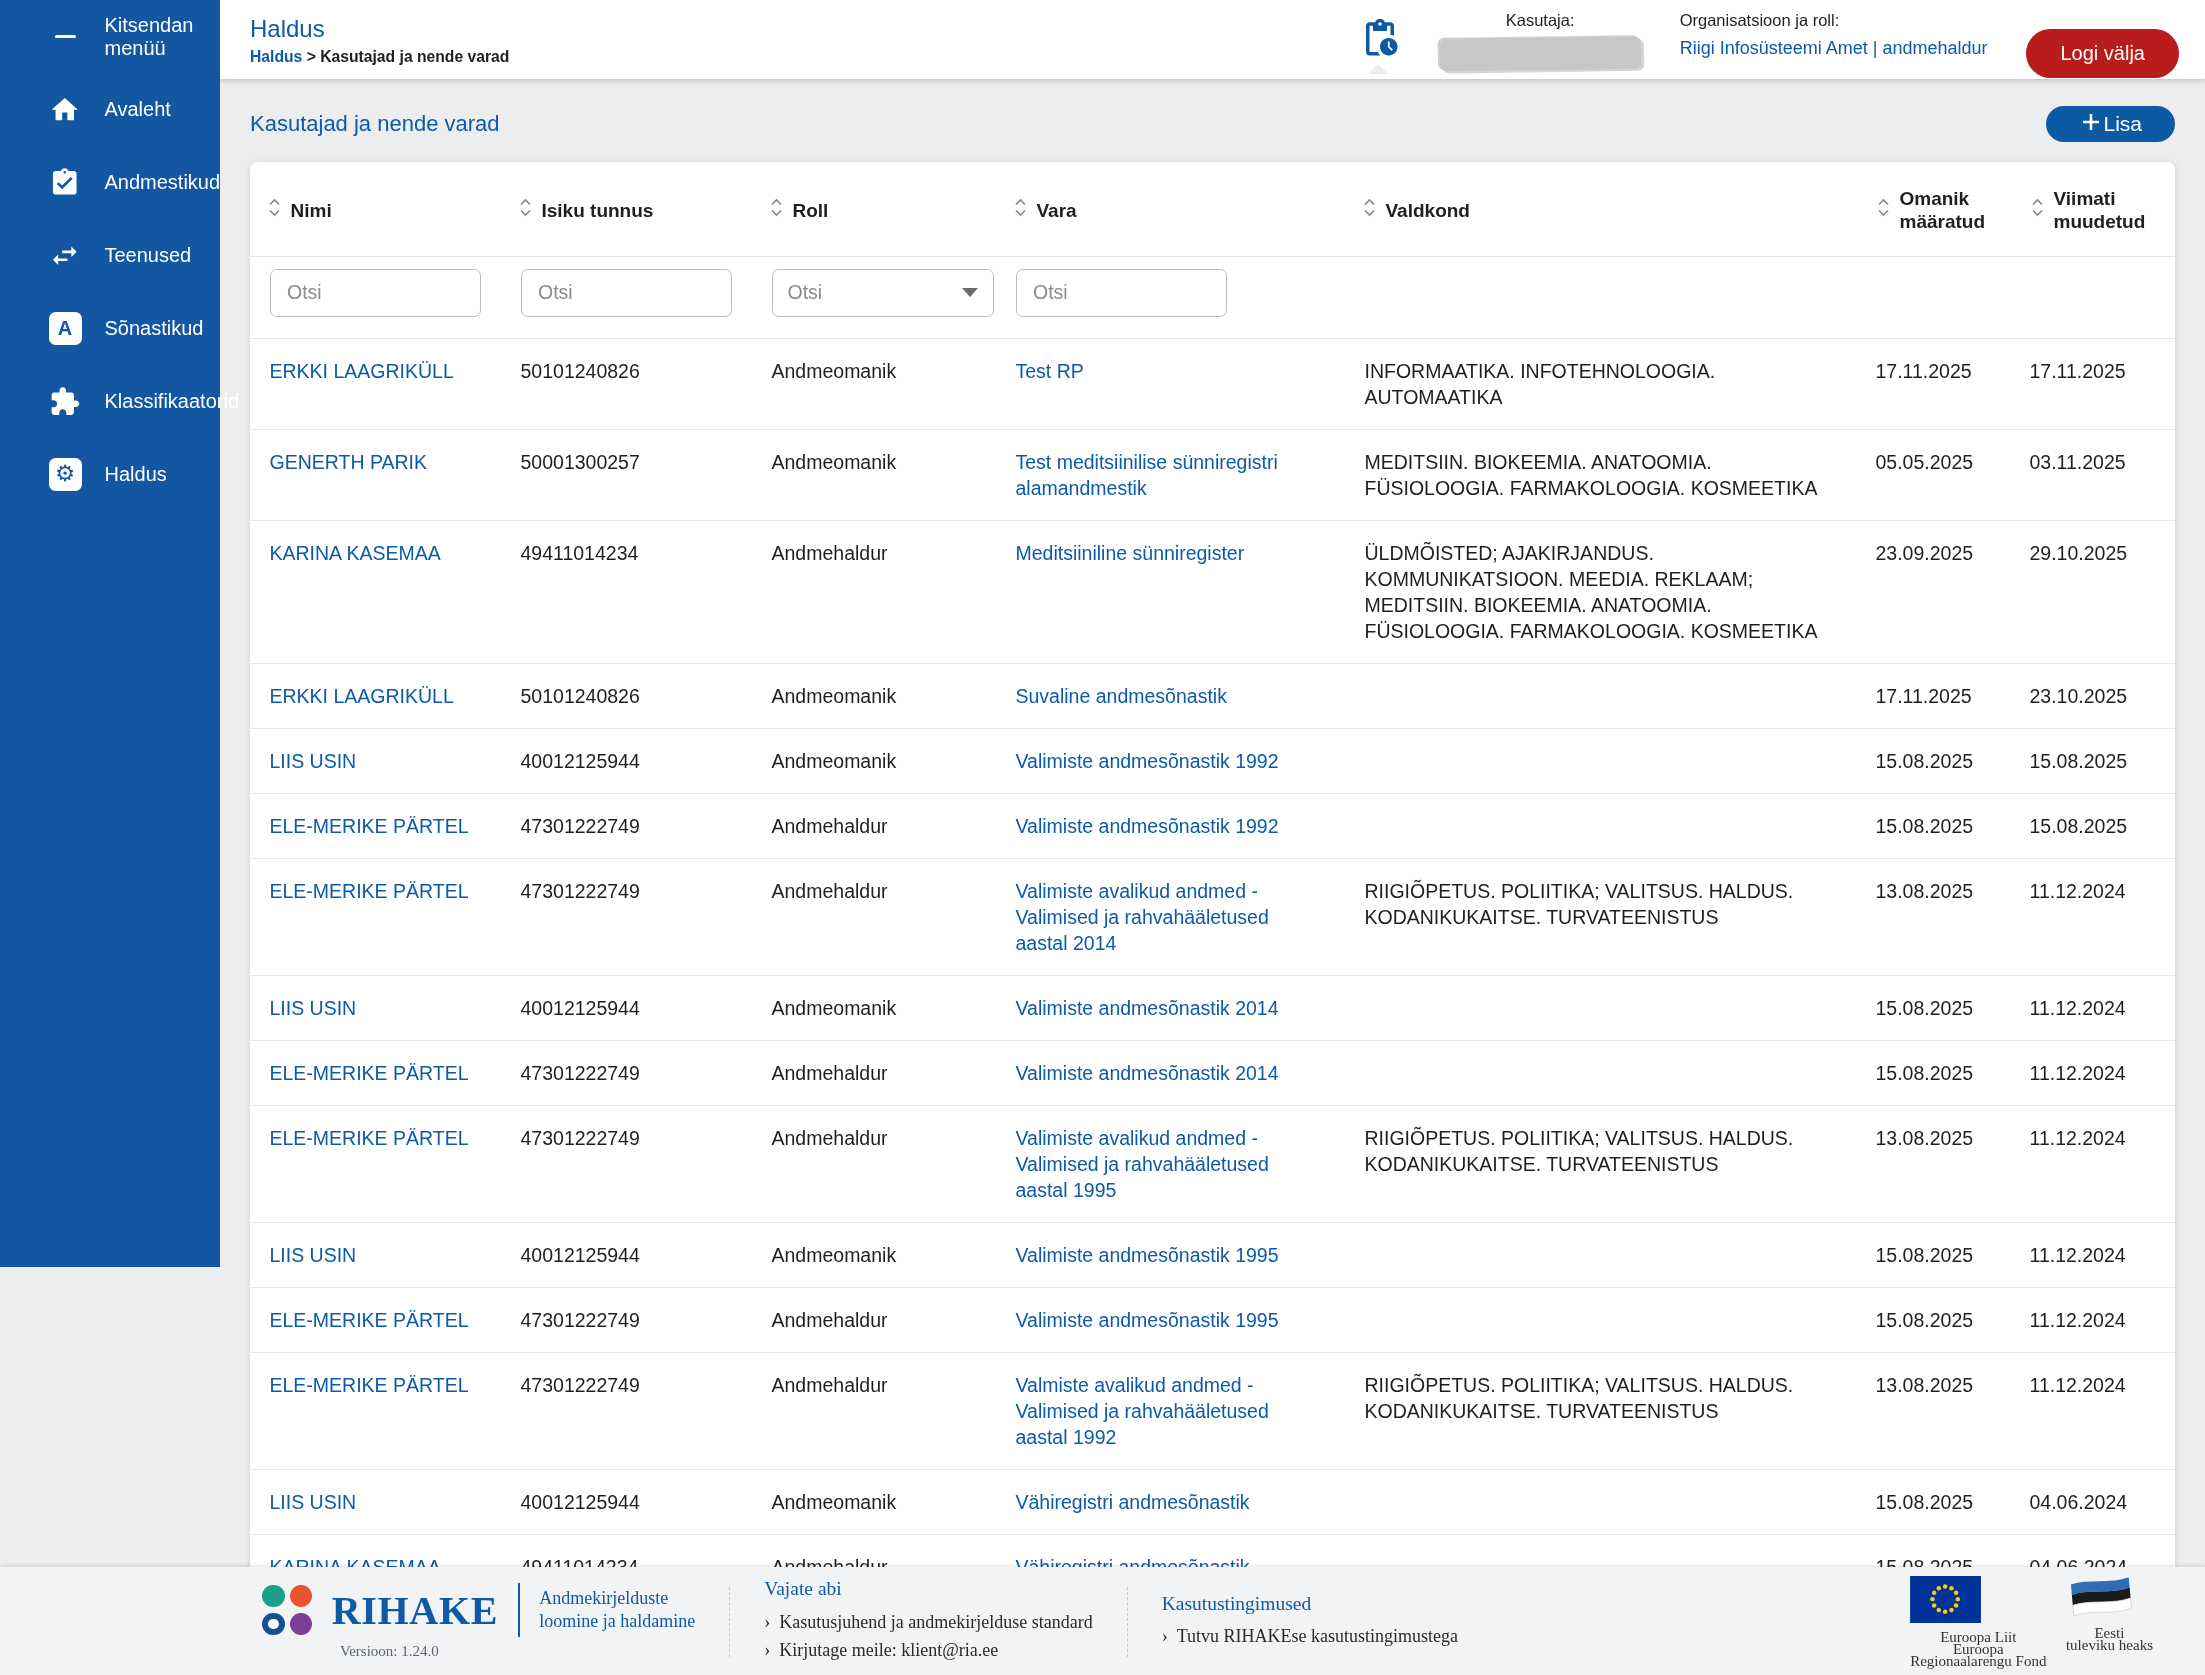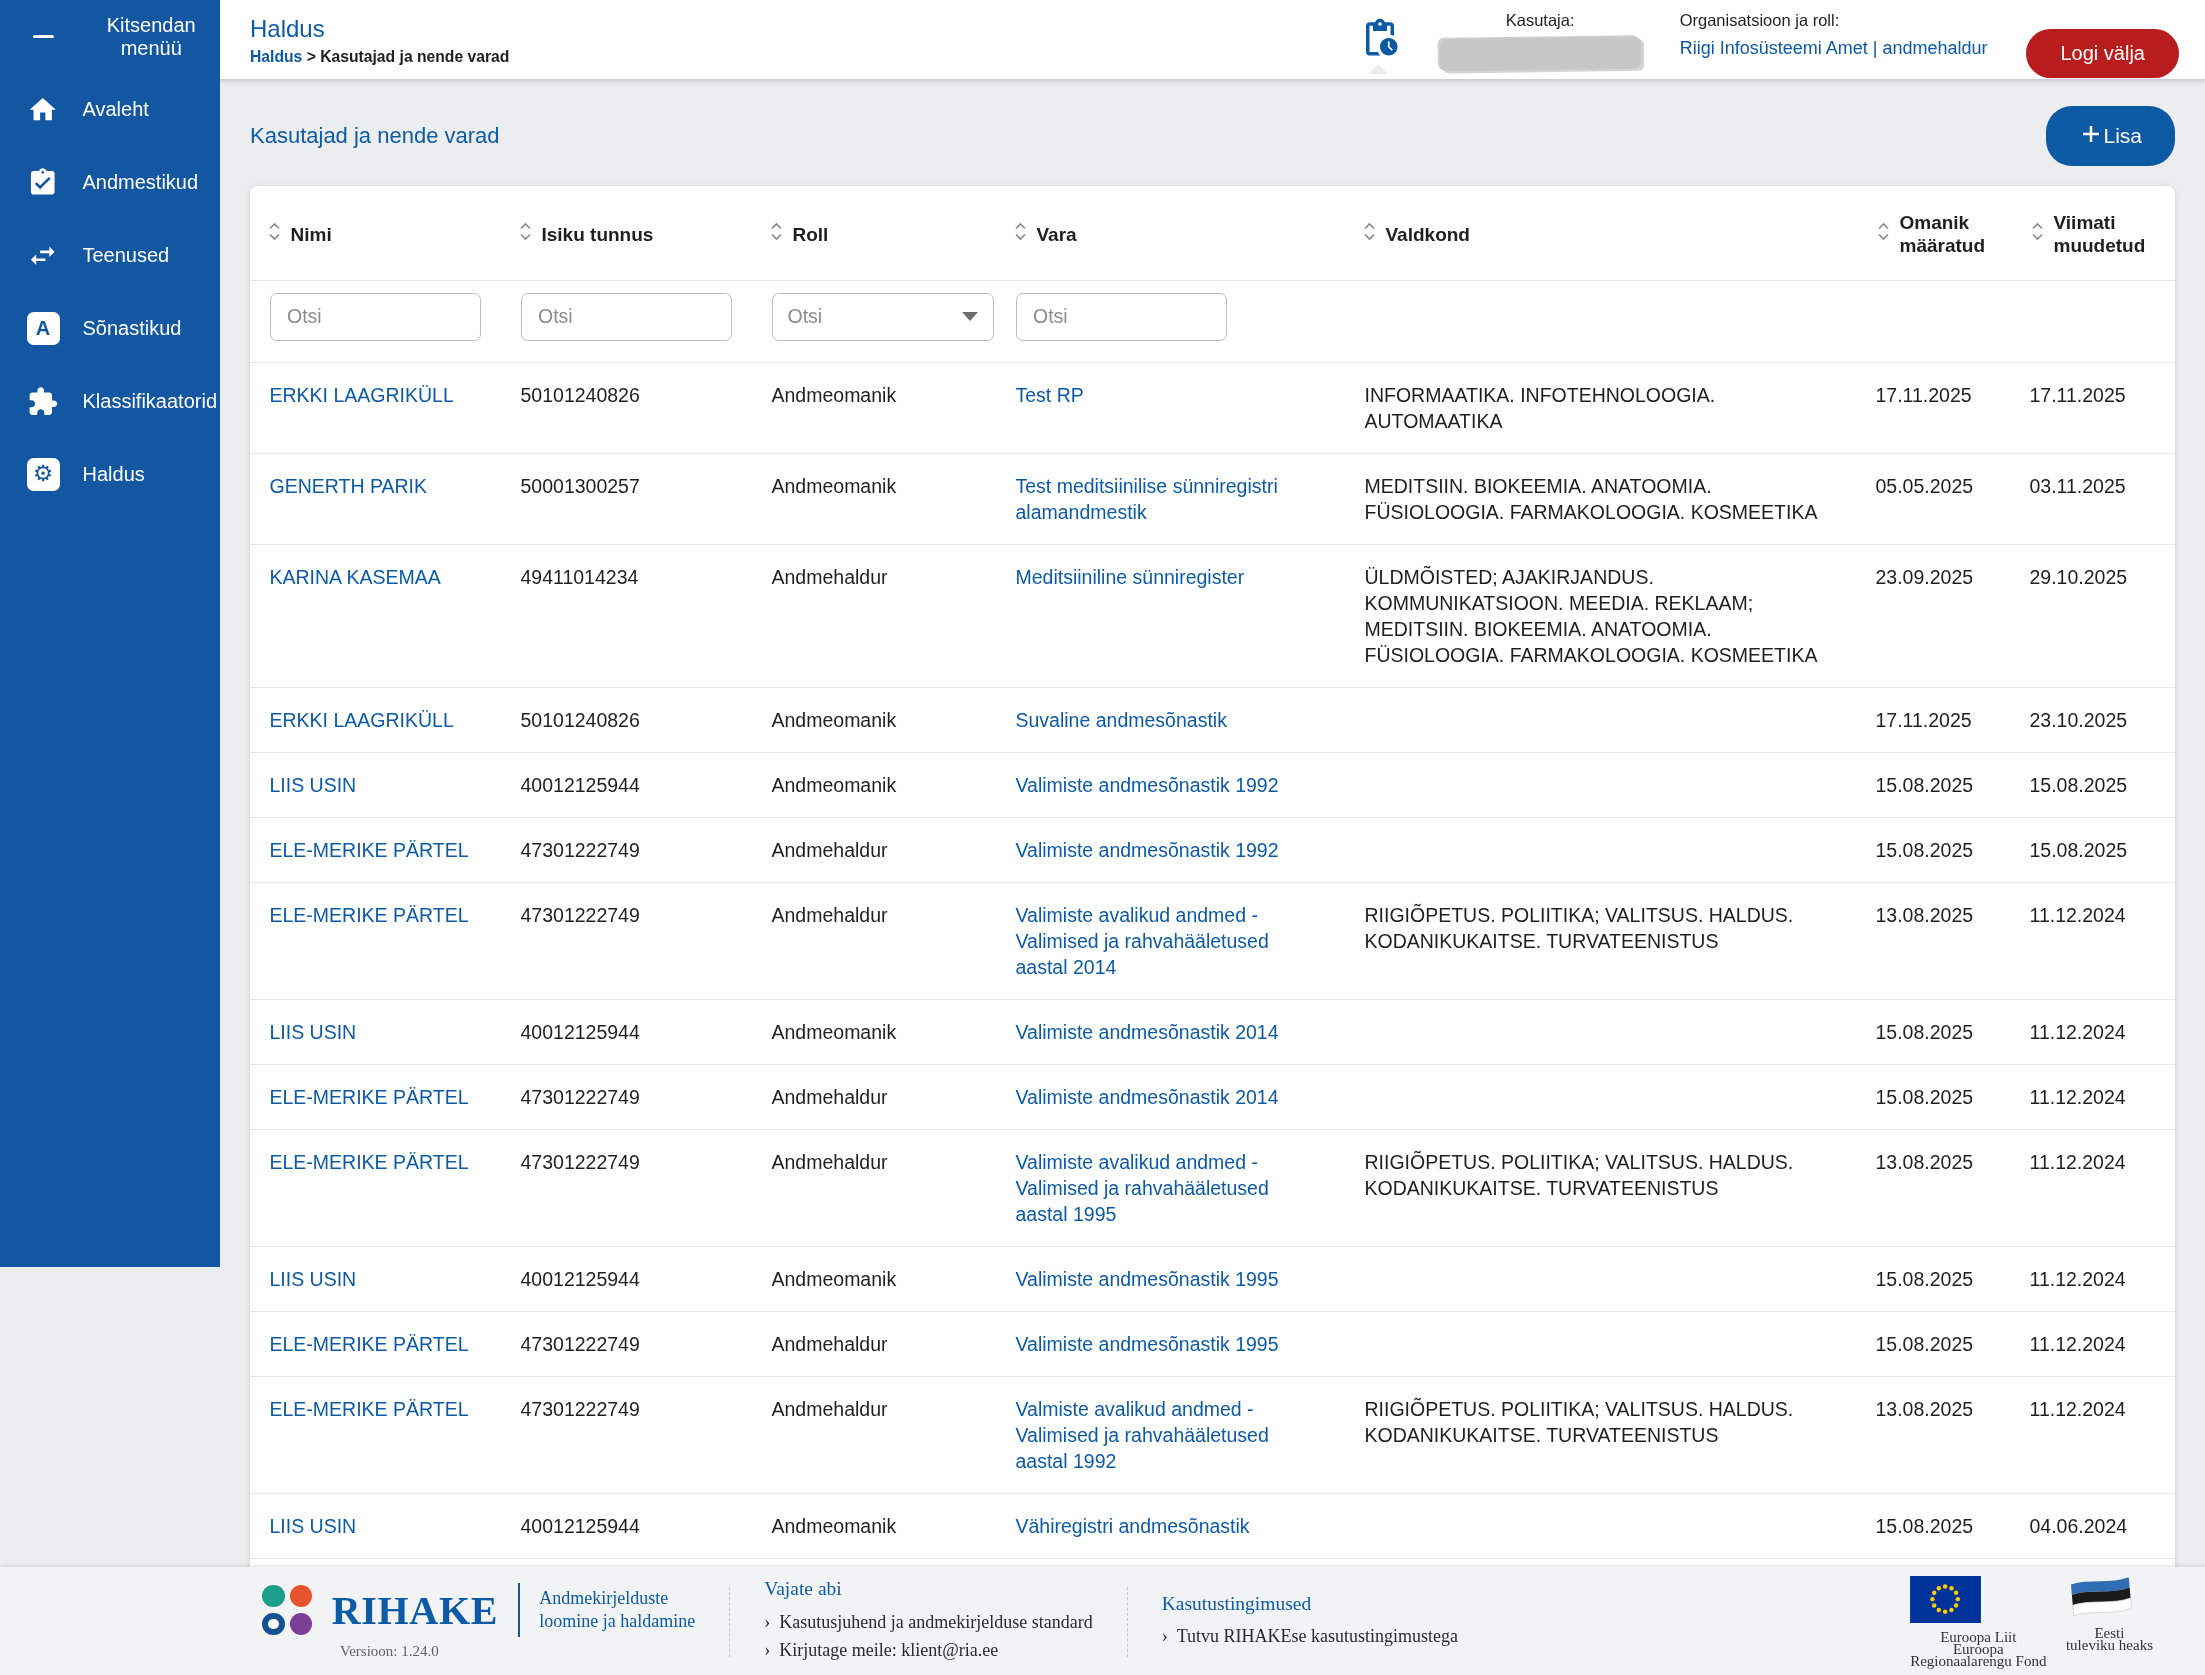--- a/index.html
+++ b/index.html
@@ -4,21 +4,21 @@
 <style>
   * { margin:0; padding:0; box-sizing:border-box; }
   html,body { width:2205px; height:1676px; }
   body {
     position:relative; overflow:hidden;
     background:#ECEDEF; color:#202124;
     font-family:"Liberation Sans","DejaVu Sans",sans-serif;
   }
   
   .sidebar { position:absolute; left:0; top:0; width:220px; height:1267px; background:#1356A2; z-index:6; }
-  .side-item { display:flex; align-items:center; gap:22.5px; padding-left:26px; height:73px; color:#fff; font-size:20px; cursor:pointer;text-align:center; }
+  .side-item { display:flex; align-items:center; gap:22.5px; padding-left:48px; height:73px; color:#fff; font-size:20px; cursor:pointer; }
   .side-icon { width:34px; height:34px; display:flex; align-items:center; justify-content:center; flex:none; }
   .minus-bar { width:21px; height:3.7px; background:#fff; border-radius:1.5px; }
   .white-sq { width:33px; height:33px; background:#fff; border-radius:6.7px; display:flex; align-items:center; justify-content:center; color:#1356A2; font-weight:bold; }
   .white-sq.letter { font-size:20px; }
   .white-sq.gear { font-size:22.5px; line-height:1; }
   
   .topbar { position:absolute; left:220px; top:0; width:1986px; height:79px; background:#fff;
     box-shadow:0 2.2px 5.2px rgba(0,0,0,.18); z-index:5; display:flex; align-items:center; }
   .tb-left { padding-left:30px; }
   .tb-title { font-size:24px; font-weight:500; color:#0D5AA7; margin-top:1.5px; }
@@ -30,21 +30,21 @@
   .user-block { min-width:195px;text-align:center; }
   .mini-label { font-size:16.5px; color:#1f1f1f; }
   .scribble { margin-top:7.5px; width:201px; height:31.5px; background:#C7C7C7; border-radius:6px; transform:rotate(-.8deg); box-shadow:3px 2.2px 0 #D4D4D4, -2.2px -1.5px 0 #D0D0D0; }
   .org-block { min-width:300px; }
   .org-link { display:inline-block; margin-top:7.5px; font-size:18px; color:#0D5AA7; text-decoration:none; }
   .logout-btn { margin-top:18px; height:49px; padding:0 34px; border:none; border-radius:25.5px; background:#b91c1c; color:#fff; font-size:20px; font-family:inherit; cursor:pointer; }
   
   main { position:absolute; left:220px; top:79px; width:1986px; }
   .title-row { display:flex; align-items:center; justify-content:space-between; margin:27px 31px 0 30px; }
   .page-title { font-size:22px; font-weight:500; color:#0D5AA7; }
-  .lisa-btn { display:flex; align-items:center; height:60px; padding:0 33px; border:none; border-radius:26px; background:#0C59A4; color:#fff; font-size:21px; font-family:inherit; cursor:pointer; }
+  .lisa-btn { display:flex; align-items:center; height:36px; padding:0 33px; border:none; border-radius:26px; background:#0C59A4; color:#fff; font-size:21px; font-family:inherit; cursor:pointer; }
   .card { margin:19.5px 31px 0 30px; background:#fff; border-radius:7.5px; box-shadow:0 1.5px 6px rgba(0,0,0,.13); overflow:hidden; }
   .grid-row { display:grid; grid-template-columns:251px 251px 244px 349px 514px 154px 1fr; }
   .thead { border-bottom:0.7px solid #E3E4E6; }
   .th { display:flex; align-items:center; gap:9px; padding:25.5px 15px 22.5px 16.5px; font-size:19px; font-weight:bold; color:#1f1f1f; cursor:pointer; line-height:23px; }
   .th svg { flex:none; }
   .search-row { border-bottom:0.7px solid #E3E4E6; }
   .search-cell { padding:12px 15px 21px 19.5px; }
   .otsi-input { width:211px; height:48px; border:0.7px solid #BDBDBD; border-radius:6.7px; padding:0 16.5px; font-size:19.5px; color:#333; font-family:inherit; background:#fff; }
   .otsi-input::placeholder { color:#8C8C8C; opacity:1; }
   .roll-select { width:222px; height:48px; border:0.7px solid #BDBDBD; border-radius:6.7px; padding:0 15px; display:flex; align-items:center; justify-content:space-between; font-size:19.5px; color:#8C8C8C; cursor:pointer; background:#fff; }

